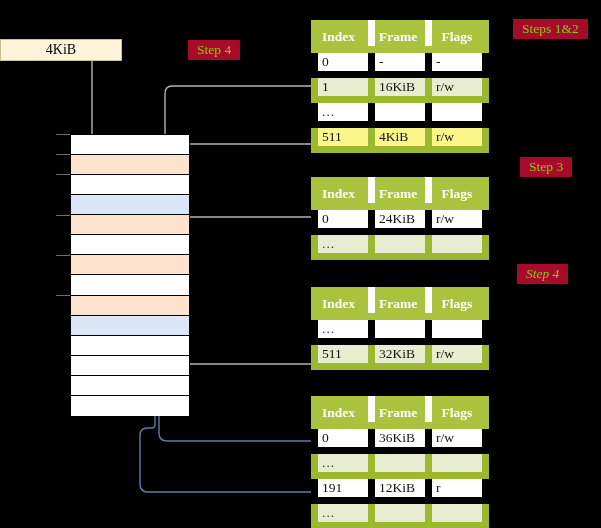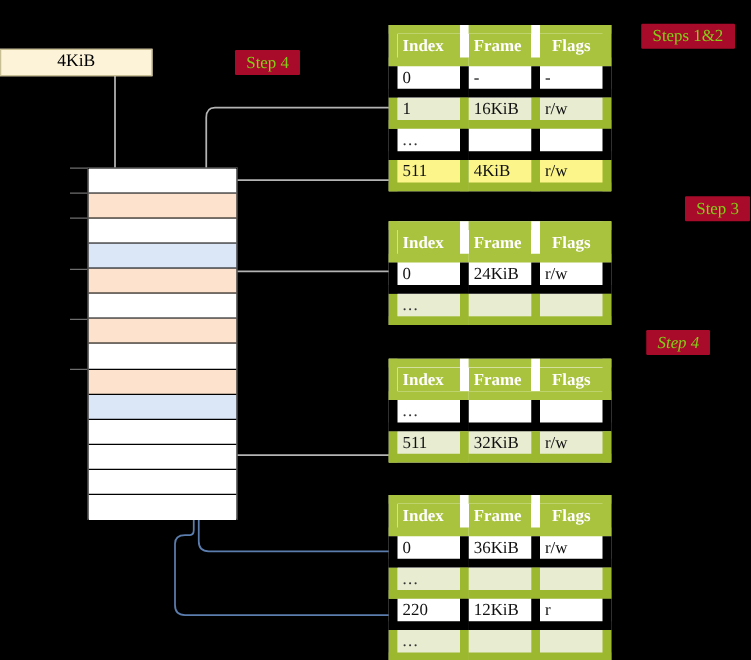--- a/index.html
+++ b/index.html
@@ -164,21 +164,21 @@
                Q140,428 148,428 L152,428 Q155,428 155,424 L155,328" stroke="#5b7dae" stroke-width="1.4" fill="none" marker-end="url(#bheadup)"></path>
     </g>
   </svg>
 
   <div class="srcbox" style="left:0px; top:39px; width:122px;">4KiB</div>
 
   <div class="step-badge" style="left:188px; top:40px;">Step 4</div>
 
   <div class="step-badge" style="left:513px; top:19px;">Steps 1&amp;2</div>
 
-  <div class="step-badge" style="left:548px; top:157px;">Step 3</div>
+  <div class="step-badge" style="left:520px; top:157px;">Step 3</div>
 
   <div class="step-badge" style="left:517px; top:264px;font-style:italic;">Step 4</div>
 
   <div class="memtick" style="top:134px;"></div>
   <div class="memtick" style="top:154px;"></div>
   <div class="memtick" style="top:174px;"></div>
   <div class="memtick" style="top:215px;"></div>
   <div class="memtick" style="top:255px;"></div>
   <div class="memtick" style="top:295px;"></div>
 
@@ -288,21 +288,21 @@
         <td>0</td>
         <td>36KiB</td>
         <td>r/w</td>
       </tr>
       <tr class="alt">
         <td class="ellip">...</td>
         <td></td>
         <td></td>
       </tr>
       <tr>
-        <td>220</td>
+        <td>191</td>
         <td>12KiB</td>
         <td>r</td>
       </tr>
       <tr class="alt">
         <td class="ellip">...</td>
         <td></td>
         <td></td>
       </tr>
     </tbody>
   </table>

